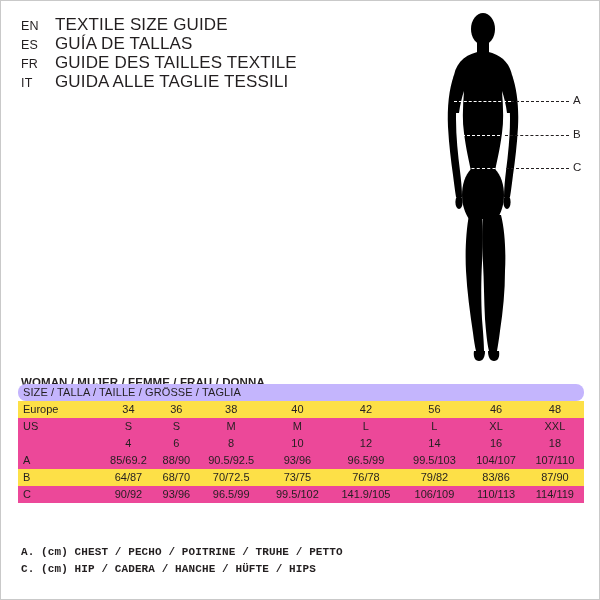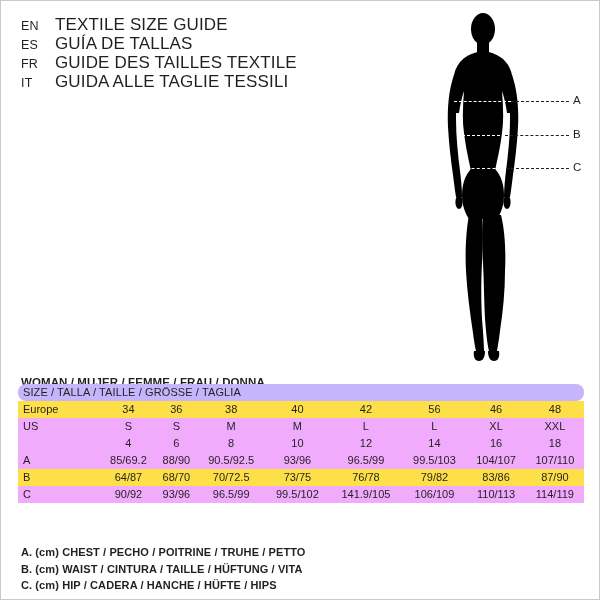--- a/index.html
+++ b/index.html
@@ -107,37 +107,38 @@
     width: 78px;
   }
   .row-header td {
     background: #c4b5fd;
     font-weight: normal;
     text-align: left;
     padding-left: 5px;
     letter-spacing: 0.1px;
     border-radius: 8px;
   }
-  .row-shaded td { background: #f0abfc; }
+  .row-shaded td { background: #ec4899; }
   .row-plain td  { background: #fde047; }
 
   
   .footnotes {
     position: absolute;
     left: 20px;
     top: 543px;
     width: 470px;
   }
   .footnote {
     font-size: 11px;
     font-weight: bold;
     letter-spacing: 0.1px;
     line-height: 16.5px;
     color: #231f20;
     white-space: nowrap;
+    font-family: Liberation Mono, monospace;
   }
 </style>
 </head>
 <body>
 
 <div id="page">
 
   <div class="titles">
     <div class="title-row">
       <span class="title-lang">EN</span>
@@ -313,17 +314,16 @@
         <td>141.9/105</td>
         <td>106/109</td>
         <td>110/113</td>
         <td>114/119</td>
       </tr>
     </tbody>
   </table>
 
   <div class="footnotes">
     <div class="footnote">A. (cm) CHEST / PECHO / POITRINE / TRUHE / PETTO</div>
-    <div class="footnote">B. (cm) WAIST / CINTURA / TAILLE / HÜFTUNG / VITA</div>
     <div class="footnote">C. (cm) HIP / CADERA / HANCHE / HÜFTE / HIPS</div>
   </div>
 
 </div>
 
 </body></html>

